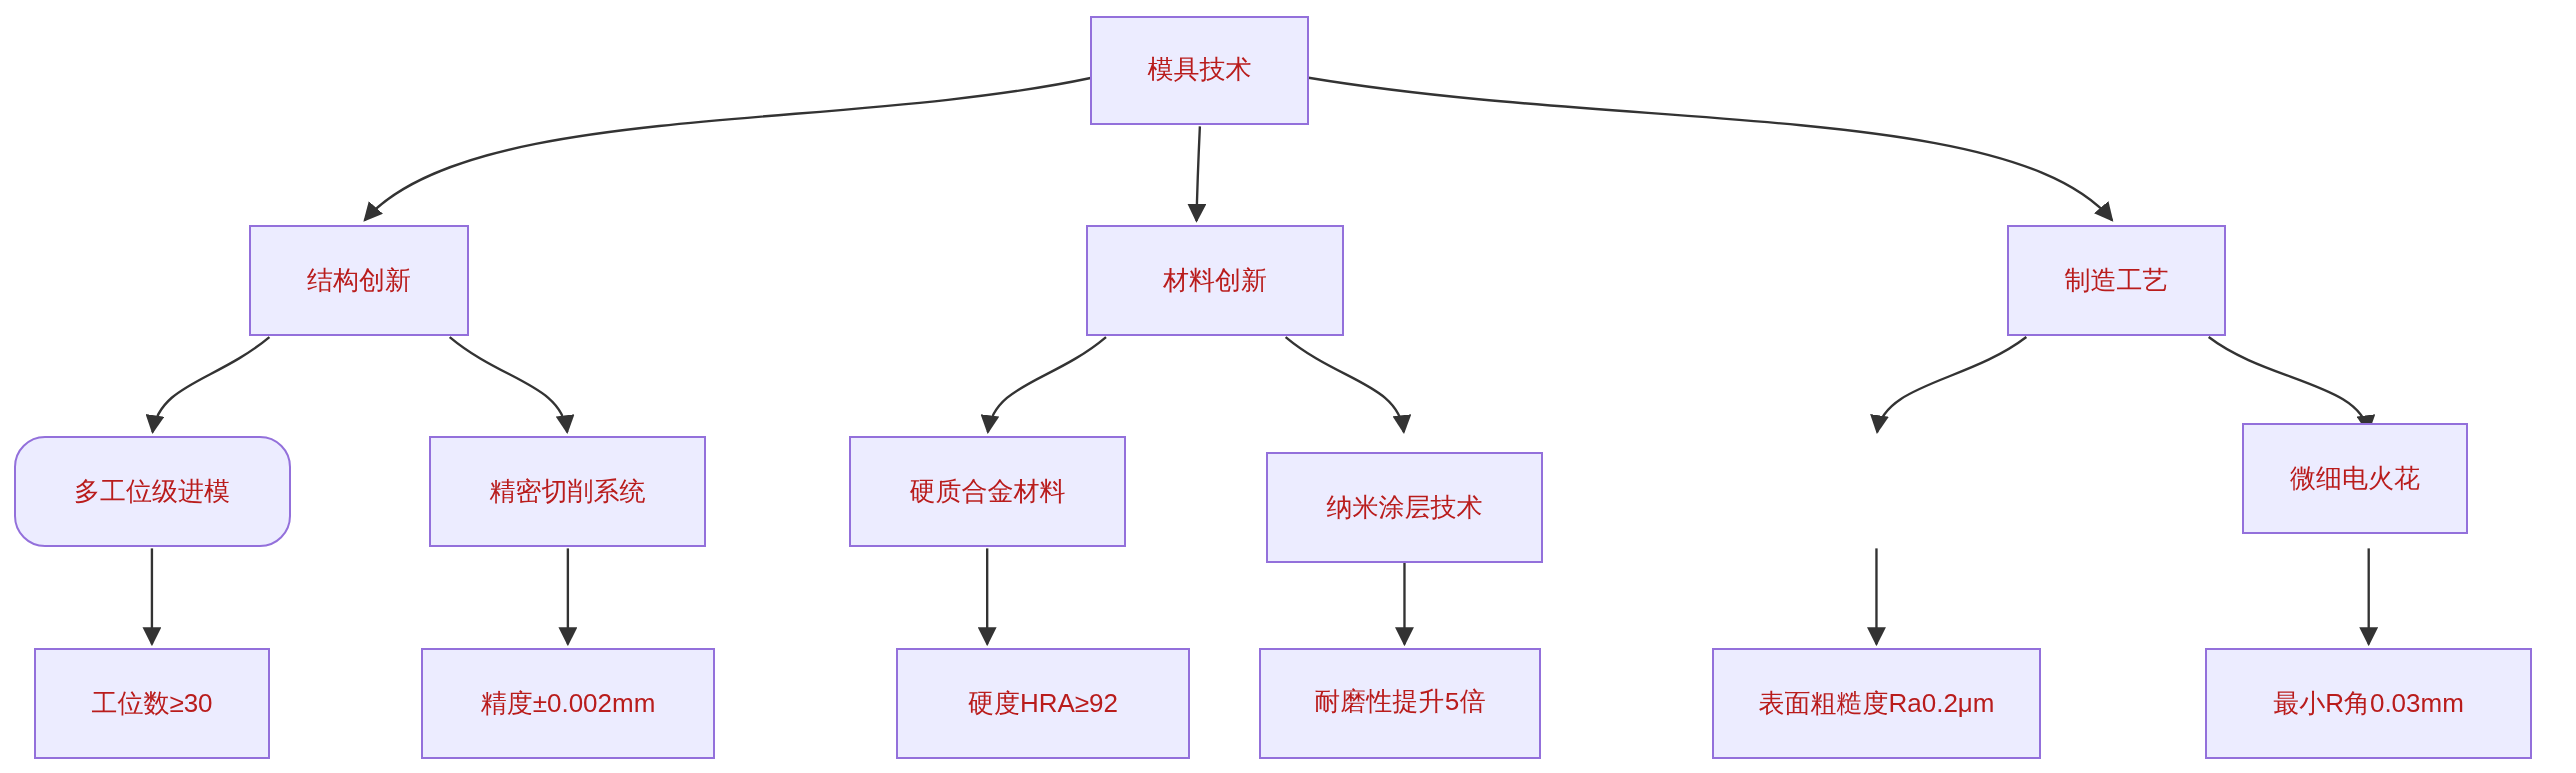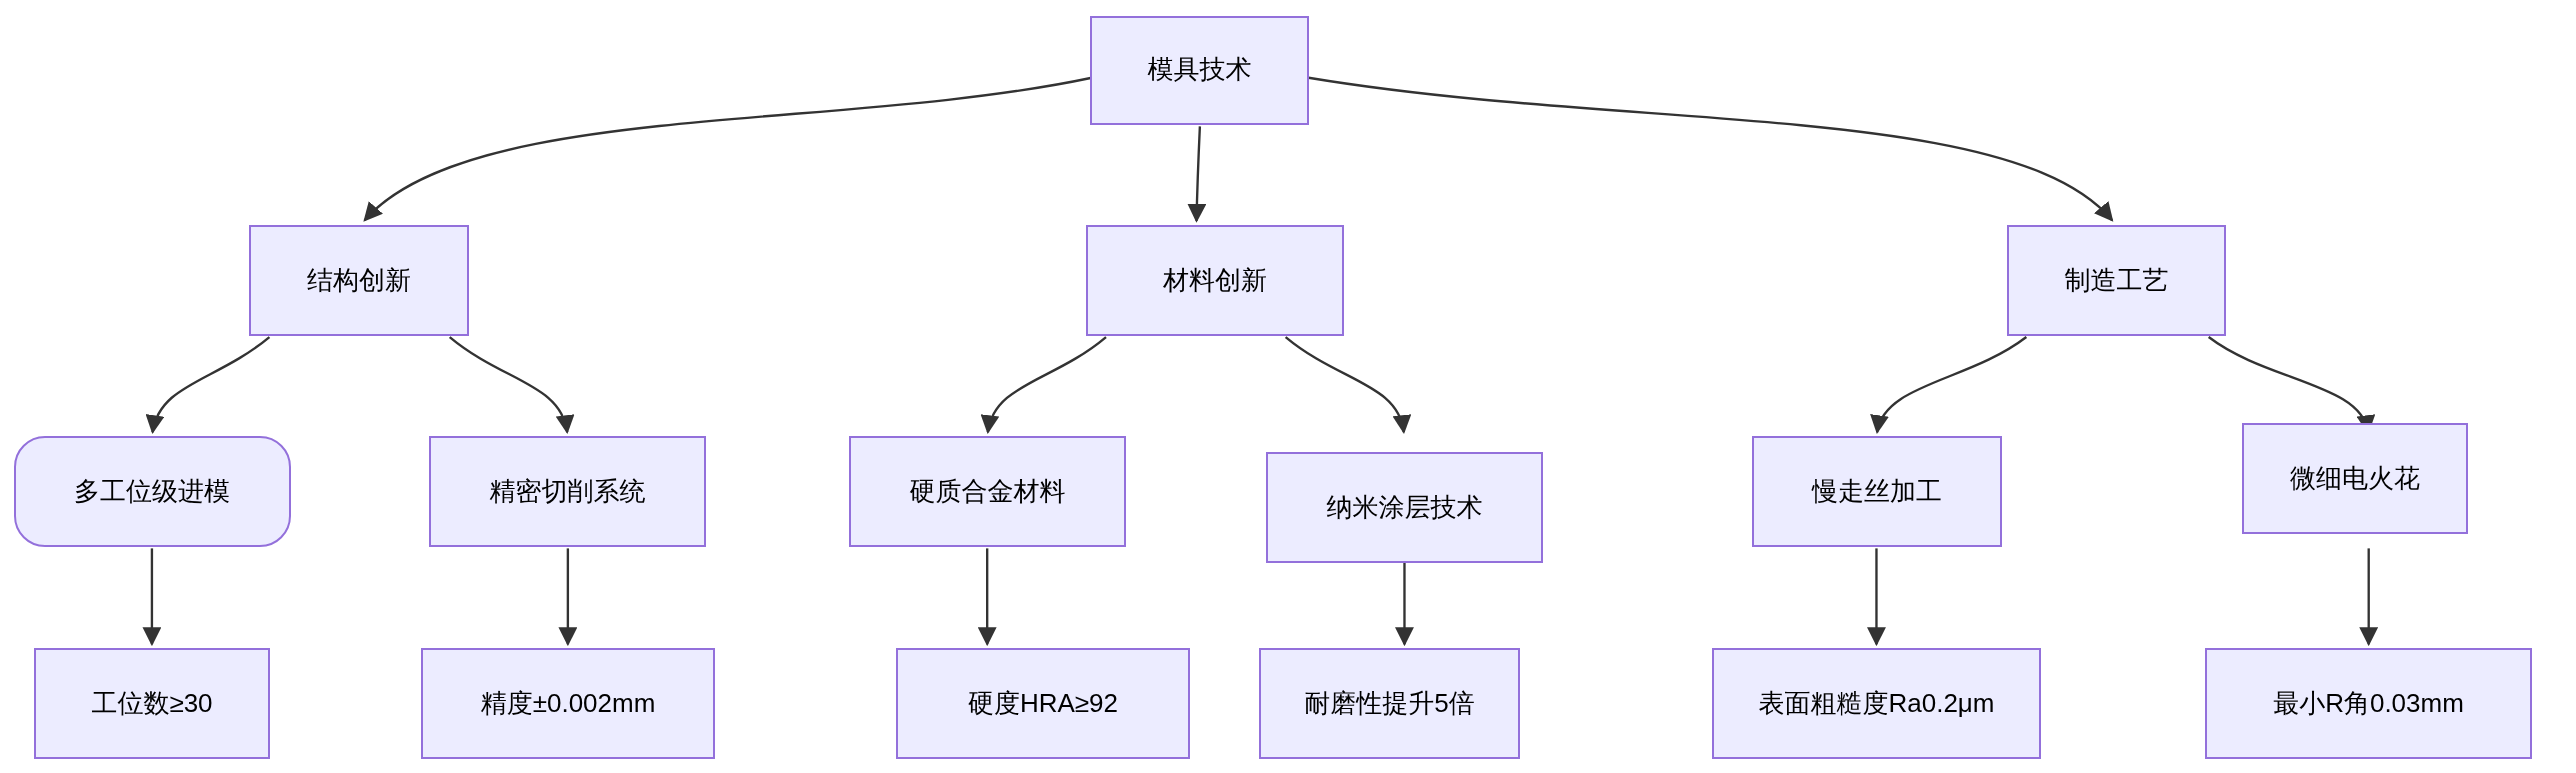--- a/index.html
+++ b/index.html
@@ -32,21 +32,21 @@
   .node {
     position: absolute;
     box-sizing: border-box;
     background: #ECECFF;
     border: 2.7px solid #9370DB;
     display: flex;
     align-items: center;
     justify-content: center;
   }
   .node-label {
-    color: #000000;
+    color: #b91c1c;
     font-size: 26px;
     line-height: 1.2;
     white-space: nowrap;
     text-align: center;
   }
 </style>
 </head>
 <body>
 
 <div class="canvas">
@@ -97,37 +97,34 @@
   </div>
   <div class="node" style="left:429px; top:436px; width:277px; height:111px;">
     <span class="node-label">精密切削系统</span>
   </div>
   <div class="node" style="left:849px; top:436px; width:277px; height:111px;">
     <span class="node-label">硬质合金材料</span>
   </div>
   <div class="node" style="left:1266px; top:452px; width:277px; height:111px;">
     <span class="node-label">纳米涂层技术</span>
   </div>
-  <div class="node" style="left:1752px; top:436px; width:250px; height:111px;">
-    <span class="node-label">慢走丝加工</span>
-  </div>
   <div class="node" style="left:2242px; top:411px; width:226px; height:111px;margin-top:12px;">
     <span class="node-label">微细电火花</span>
   </div>
 
   <div class="node" style="left:34px; top:648px; width:236px; height:111px;">
     <span class="node-label">工位数≥30</span>
   </div>
   <div class="node" style="left:421px; top:648px; width:294px; height:111px;">
     <span class="node-label">精度±0.002mm</span>
   </div>
   <div class="node" style="left:896px; top:648px; width:294px; height:111px;">
     <span class="node-label">硬度HRA≥92</span>
   </div>
-  <div class="node" style="left:1259px; top:648px; width:261px; height:111px;">
+  <div class="node" style="left:1259px; top:648px; width:282px; height:111px;font-family:Liberation Mono, monospace;">
     <span class="node-label">耐磨性提升5倍</span>
   </div>
   <div class="node" style="left:1712px; top:648px; width:329px; height:111px;">
     <span class="node-label">表面粗糙度Ra0.2μm</span>
   </div>
   <div class="node" style="left:2205px; top:648px; width:327px; height:111px;">
     <span class="node-label">最小R角0.03mm</span>
   </div>
 
 </div>

